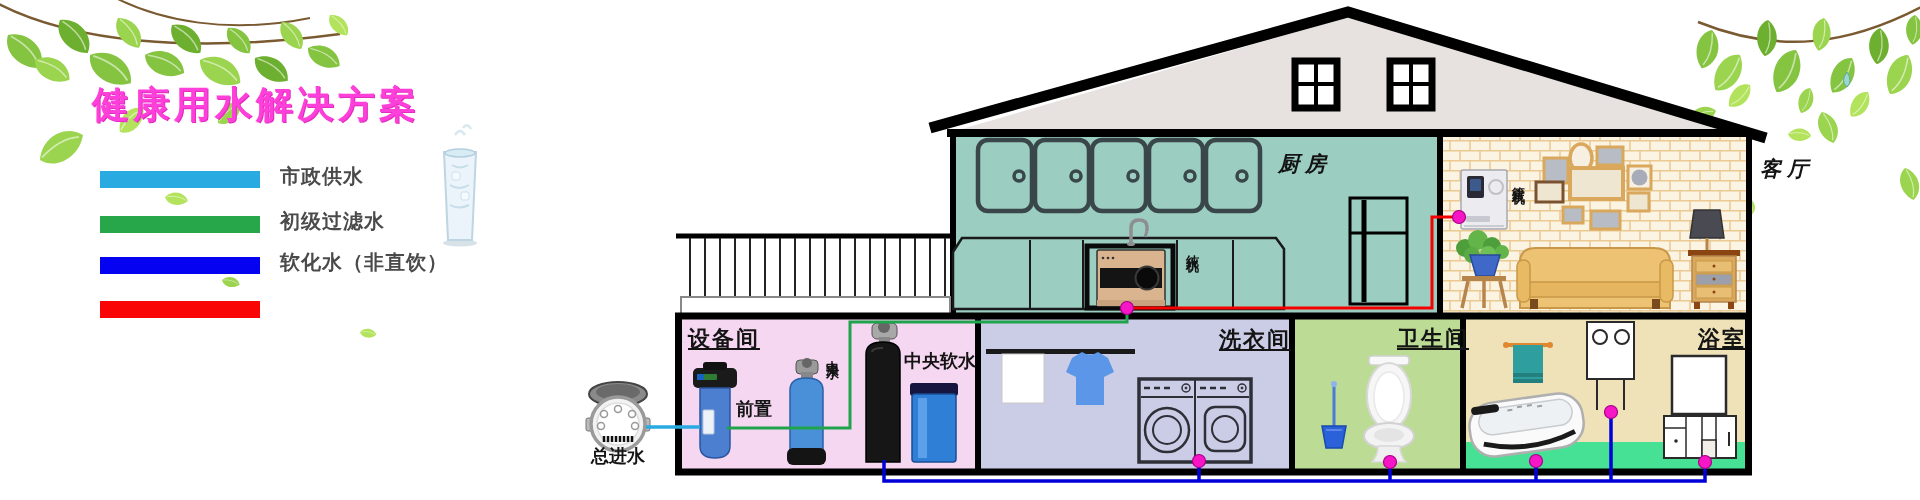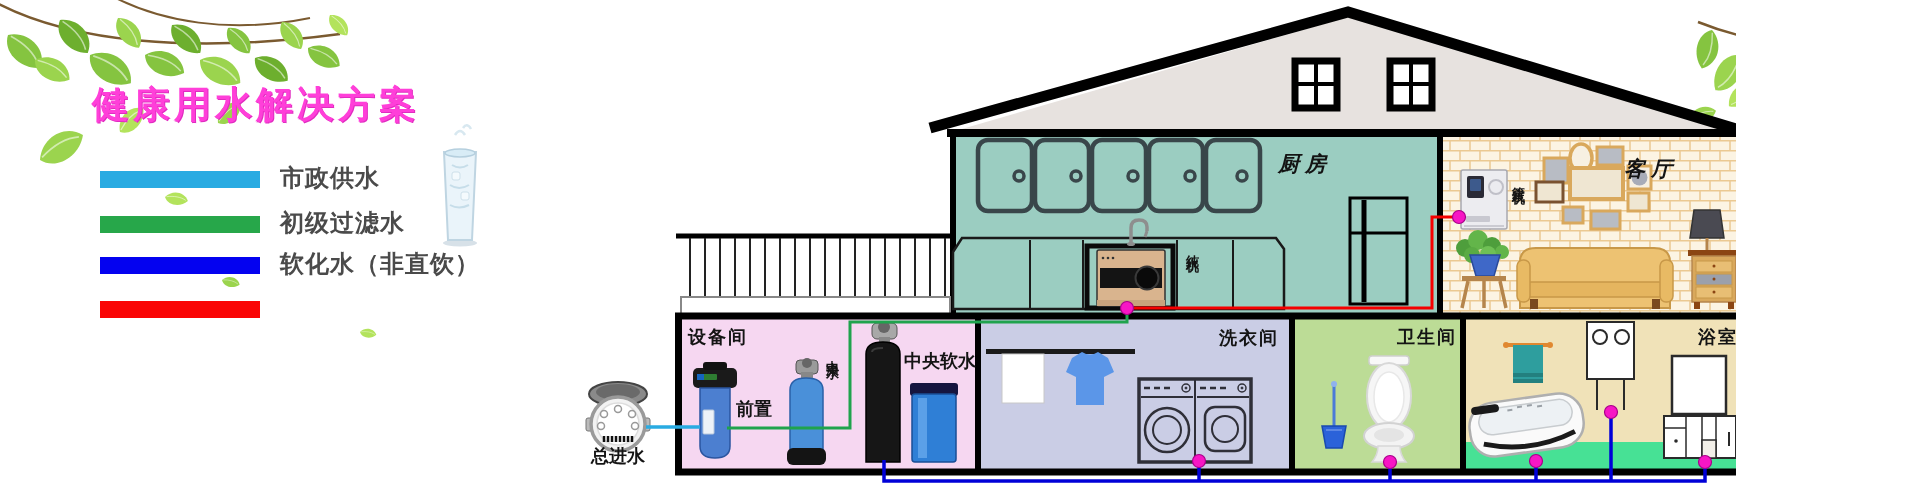--- a/index.html
+++ b/index.html
@@ -1,29 +1,29 @@
 <!DOCTYPE html>
 <html><head>
 <meta charset="utf-8">
 <style>
   html,body{margin:0;padding:0;background:#fff;}
-  #stage{position:relative;width:1736px;height:500px;background:#ffffff;overflow:hidden;
+  #stage{position:relative;width:1920px;height:500px;background:#ffffff;overflow:hidden;
          font-family:"Liberation Sans",sans-serif;}
   #art{position:absolute;left:0;top:0;width:1920px;height:500px;}
   .label{position:absolute;font-weight:bold;color:#141414;white-space:nowrap;line-height:1;}
   .vlabel{writing-mode:vertical-rl;text-orientation:upright;letter-spacing:2px;}
-  .room-label{font-size:18px;letter-spacing:2px;font-family:"Liberation Serif",serif;}
+  .room-label{font-size:22px;letter-spacing:2px;font-family:"Liberation Serif",serif;text-decoration:underline;}
   .callig{font-size:21px;font-style:italic;font-family:"Liberation Serif",serif;letter-spacing:6px;}
   .dev-label{font-size:18px;font-family:"Liberation Serif",serif;}
   .vdev-label{font-size:13px;font-family:"Liberation Serif",serif;}
   #page-title{left:92px;top:86px;font-size:37px;letter-spacing:4px;color:#FF3FD9;
               font-family:"Liberation Serif",serif;text-shadow:1px 1px 0 #e02cc0;}
   .legend-swatch{position:absolute;left:100px;width:160px;height:17px;}
   .sw0{background:#29ABE2;} .sw1{background:#27A74A;} .sw2{background:#0402F0;} .sw3{background:#FA0505;}
-  .legend-text{position:absolute;left:280px;font-size:24px;font-weight:bold;color:#4A4A4A;
+  .legend-text{position:absolute;left:280px;font-size:20px;font-weight:bold;color:#4A4A4A;
                font-family:"Liberation Serif",serif;letter-spacing:1px;line-height:1;}
   .lfA{color:#85C440}.lfB{color:#9BD44E}.lfC{color:#6DAF2E}.lfD{color:#B3E35C}
 </style>
 </head>
 <body>
 
 <div id="stage">
 
 <svg id="art" viewBox="0 0 1920 500">
   <defs>
@@ -390,21 +390,21 @@
 
   <div class="legend-swatch sw0" style="top:171px"></div>
   <div class="legend-swatch sw1" style="top:216px"></div>
   <div class="legend-swatch sw2" style="top:257px"></div>
   <div class="legend-swatch sw3" style="top:301px"></div>
   <div class="legend-text" style="top:166px">市政供水</div>
   <div class="legend-text" style="top:252px">软化水（非直饮）</div>
   <div class="legend-text" style="top:211px">初级过滤水</div>
 
   <div class="label callig" style="left:1278px;top:154px">厨房</div>
-  <div class="label callig" style="left:1624px;top:159px">客厅</div>
+  <div class="label callig" style="left:1760px;top:159px">客厅</div>
   <div class="label room-label" style="left:688px;top:328px">设备间</div>
   <div class="label room-label" style="left:1219px;top:329px">洗衣间</div>
   <div class="label room-label" style="left:1397px;top:328px">卫生间</div>
   <div class="label room-label" style="left:1698px;top:328px">浴室</div>
 
   <div class="label dev-label" style="left:591px;top:447px">总进水</div>
   <div class="label dev-label" style="left:736px;top:400px">前置</div>
   <div class="label vlabel vdev-label" style="left:826px;top:350px">中央净水</div>
   <div class="label dev-label" style="left:904px;top:352px">中央软水</div>
   <div class="label vlabel vdev-label" style="left:1186px;top:245px">纯水机</div>

